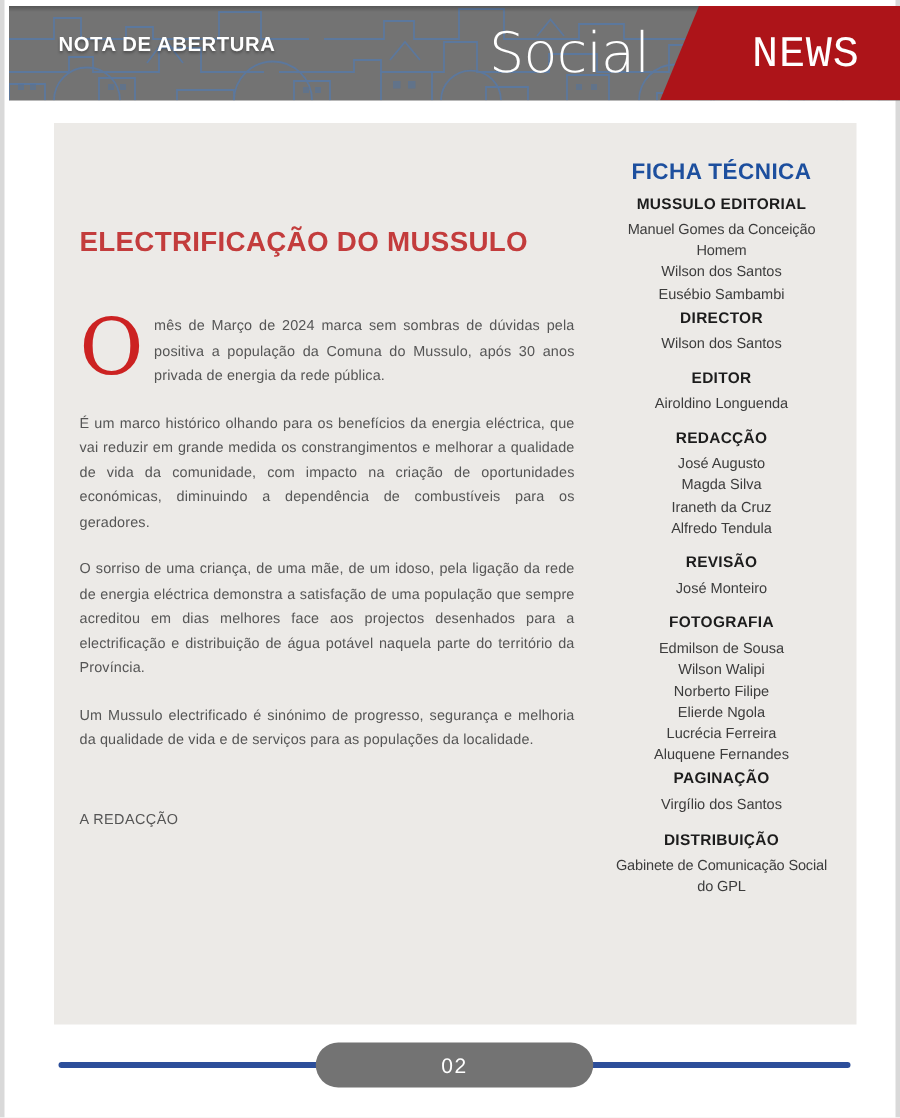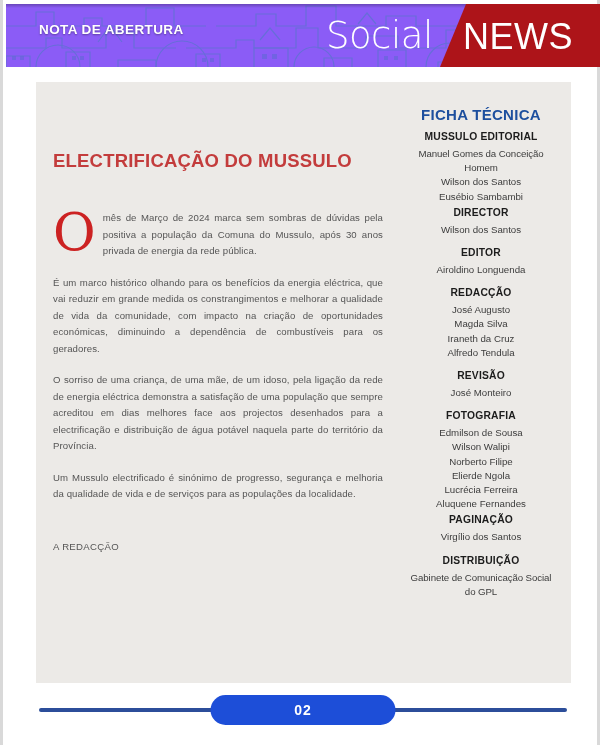--- a/index.html
+++ b/index.html
@@ -26,21 +26,21 @@
     border-left: 3px solid #d9d9d9;
     border-right: 3px solid #d9d9d9;
   }
 
   
   .header {
     position: absolute;
     left: 3px; top: 4px;
     width: 594px;
     height: 63px;
-    background: #8b5cf6;
+    background: #737373;
     overflow: hidden;
   }
   .skyline {
     position: absolute;
     left: 0; top: 0;
     width: 594px;
     height: 63px;
     opacity: 0.55;
   }
   .header-shadow-top {
@@ -74,25 +74,25 @@
     font-size: 37px;
     font-family: "DejaVu Sans", sans-serif;
     font-weight: 300;
     letter-spacing: -0.5px;
     line-height: 44px;
   }
   .logo-news {
     position: absolute;
     right: 27px; top: 17px;
     color: #ffffff;
-    font-size: 36px;
+    font-size: 29px;
     font-weight: 400;
     letter-spacing: 0.5px;
     line-height: 32px;
-    font-family: Liberation Sans, sans-serif;
+    font-family: Liberation Mono, monospace;
   }
 
   
   .content-panel {
     position: absolute;
     left: 33px; top: 82px;
     width: 535px;
     height: 601px;
     background: #eceae7;
   }
@@ -188,25 +188,25 @@
     background: #2c4e9a;
     border-radius: 2px;
   }
   .page-badge {
     position: absolute;
     left: 50%;
     top: 5px;
     transform: translateX(-50%);
     width: 185px;
     height: 30px;
-    background: #1d4ed8;
+    background: #737373;
     border-radius: 15px;
     color: #ffffff;
     font-size: 14px;
-    font-weight: bold;
+    font-weight: normal;
     letter-spacing: 1px;
     display: flex;
     align-items: center;
     justify-content: center;
   }
 </style>
 </head>
 <body>
 
 <div class="page">

